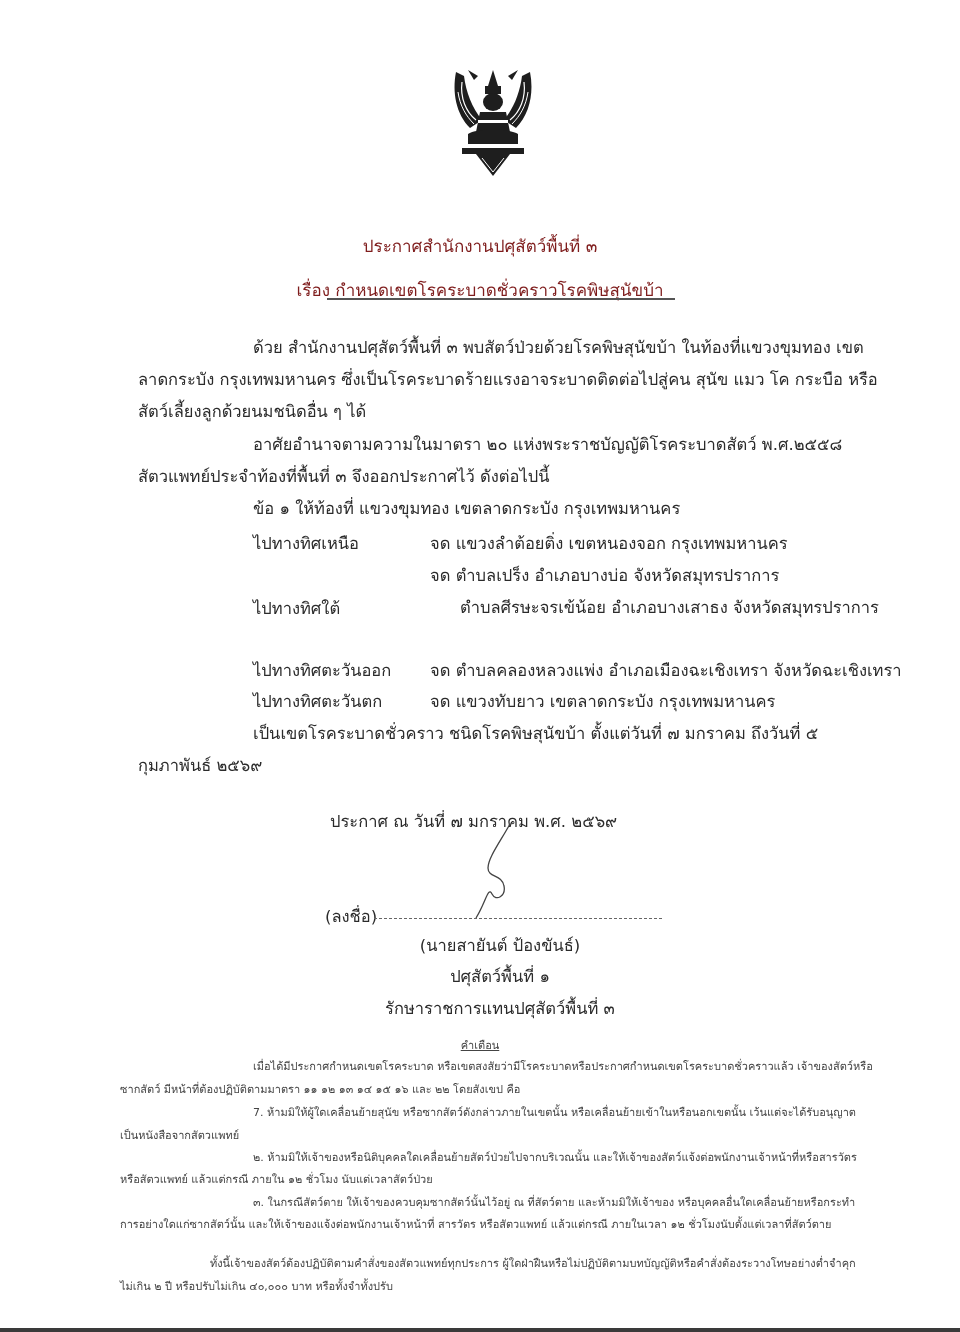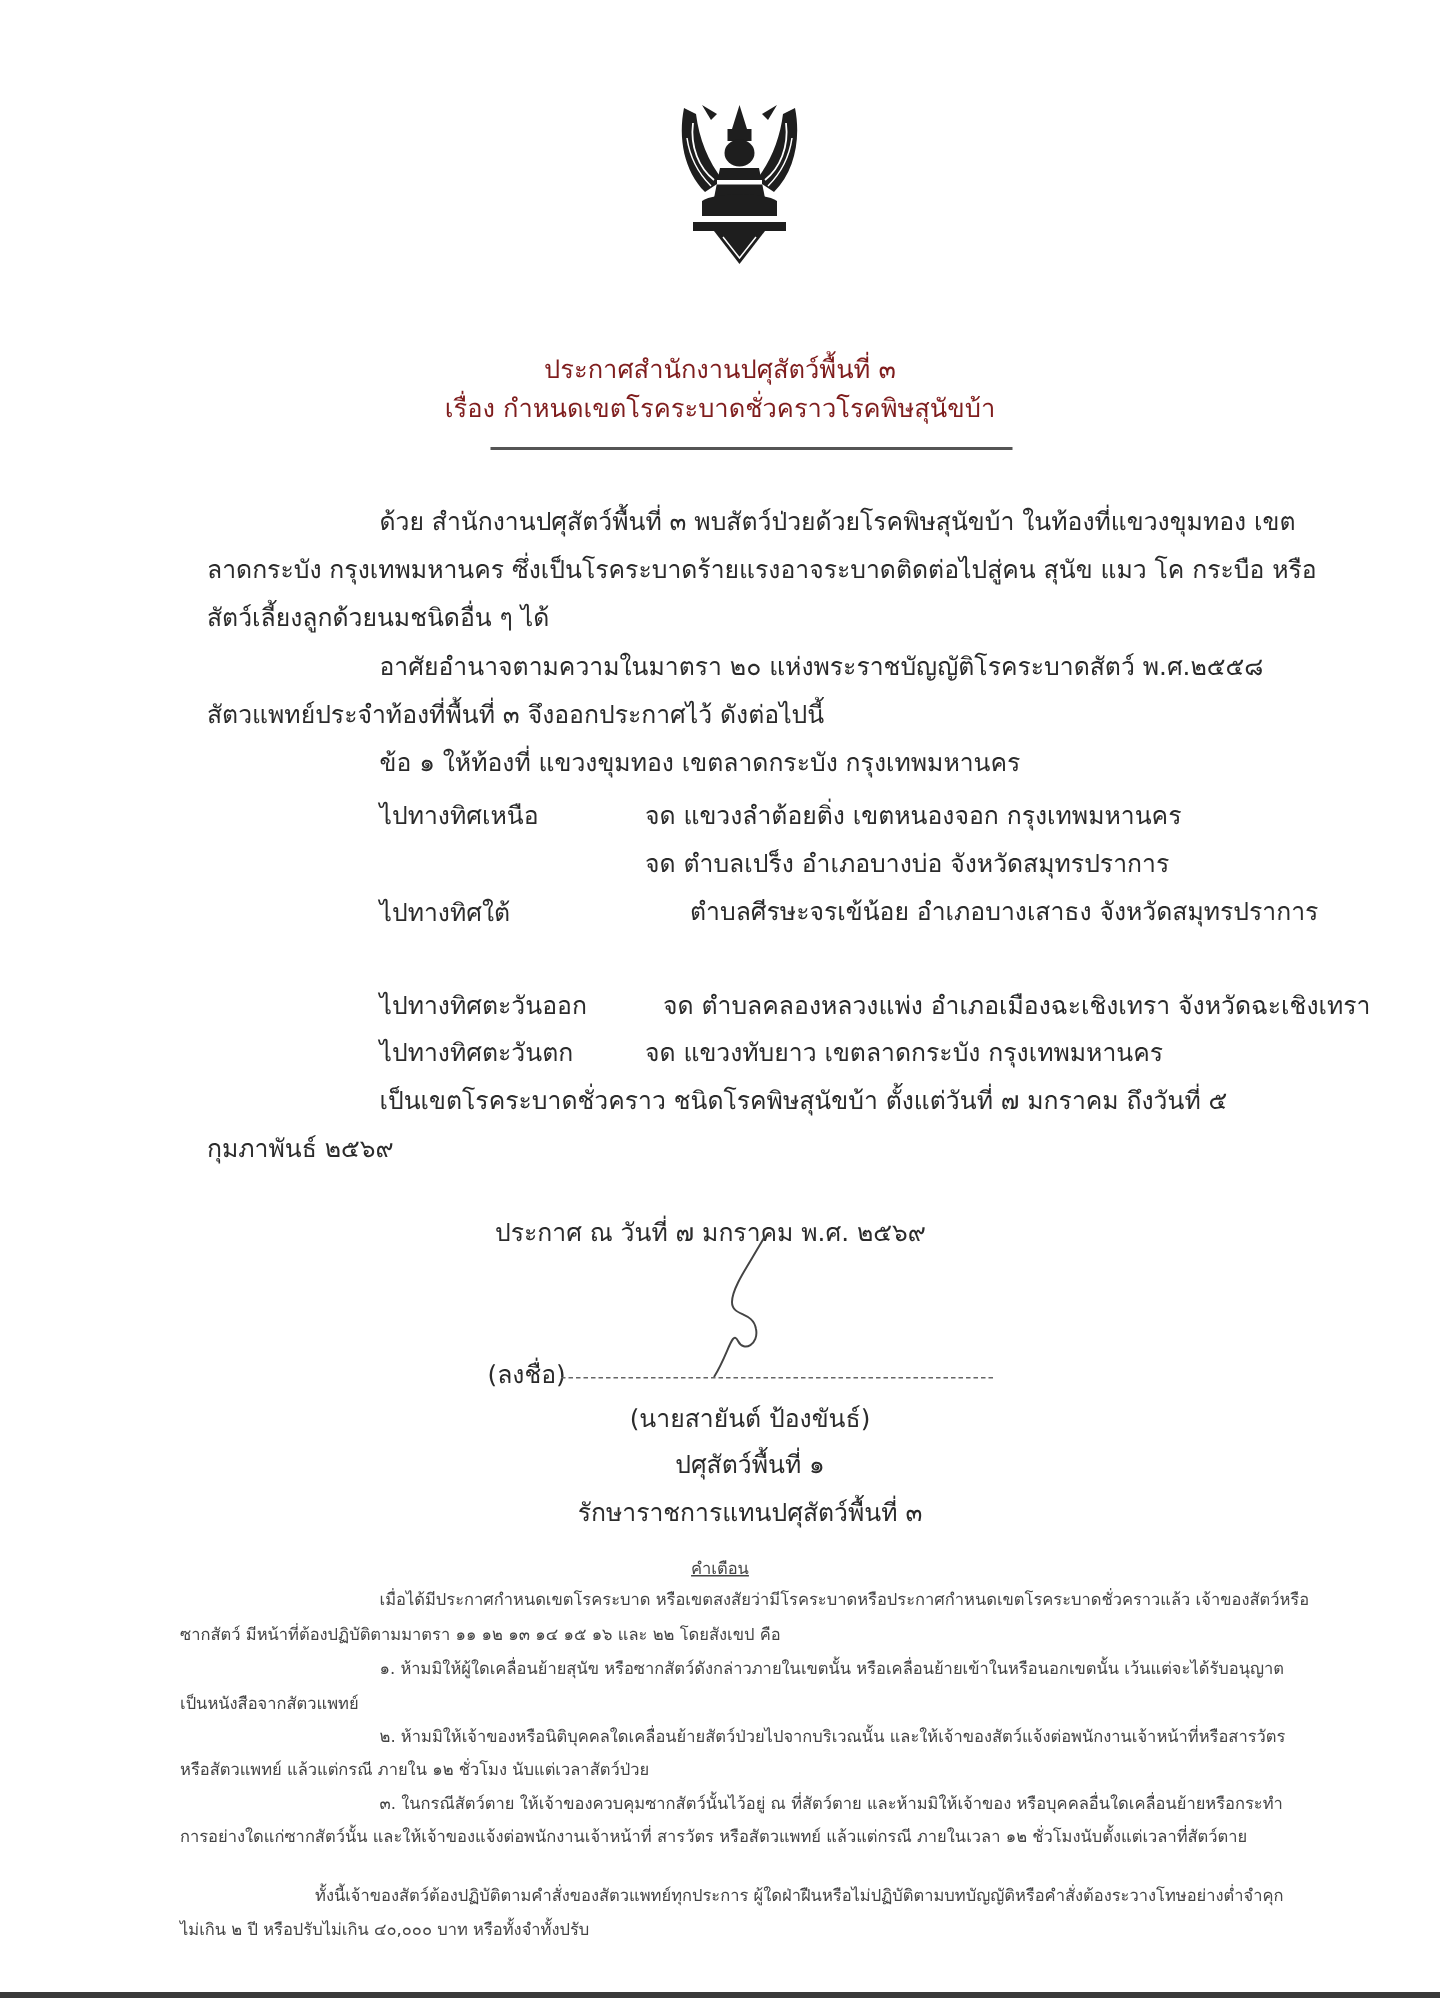--- a/index.html
+++ b/index.html
@@ -48,40 +48,40 @@
 
       <path d="M20,72 C28,66 62,66 70,72 L70,82 L20,82 Z"></path>
       <rect x="14" y="86" width="62" height="6"></rect>
 
       <path d="M28,92 L45,114 L62,92 Z"></path>
       <path d="M34,96 L45,110 L56,96" stroke="#fff" stroke-width="1" fill="none"></path>
     </g>
   </svg>
 
   <div class="abs title center" style="left:280px; top:232px; width:400px;">ประกาศสำนักงานปศุสัตว์พื้นที่ ๓</div>
-  <div class="abs title center" style="left:280px; top:258px; width:400px;">เรื่อง กำหนดเขตโรคระบาดชั่วคราวโรคพิษสุนัขบ้า</div>
+  <div class="abs title center" style="left:280px; top:276px; width:400px;">เรื่อง กำหนดเขตโรคระบาดชั่วคราวโรคพิษสุนัขบ้า</div>
   <div class="rule"></div>
 
   <div class="abs body" style="left:253px; top:334px;">ด้วย สำนักงานปศุสัตว์พื้นที่ ๓ พบสัตว์ป่วยด้วยโรคพิษสุนัขบ้า ในท้องที่แขวงขุมทอง เขต</div>
   <div class="abs body" style="left:138px; top:398px;">สัตว์เลี้ยงลูกด้วยนมชนิดอื่น ๆ ได้</div>
   <div class="abs body" style="left:138px; top:366px;">ลาดกระบัง กรุงเทพมหานคร ซึ่งเป็นโรคระบาดร้ายแรงอาจระบาดติดต่อไปสู่คน สุนัข แมว โค กระบือ หรือ</div>
 
   <div class="abs body" style="left:253px; top:431px;">อาศัยอำนาจตามความในมาตรา ๒๐ แห่งพระราชบัญญัติโรคระบาดสัตว์ พ.ศ.๒๕๕๘</div>
   <div class="abs body" style="left:138px; top:463px;">สัตวแพทย์ประจำท้องที่พื้นที่ ๓ จึงออกประกาศไว้ ดังต่อไปนี้</div>
   <div class="abs body" style="left:253px; top:495px;">ข้อ ๑ ให้ท้องที่ แขวงขุมทอง เขตลาดกระบัง กรุงเทพมหานคร</div>
 
   <div class="abs body" style="left:253px; top:530px;">ไปทางทิศเหนือ</div>
   <div class="abs body" style="left:430px; top:530px;">จด แขวงลำต้อยติ่ง เขตหนองจอก กรุงเทพมหานคร</div>
 
   <div class="abs body" style="left:253px; top:562px;margin-top:33px;">ไปทางทิศใต้</div>
   <div class="abs body" style="left:430px; top:562px;">จด ตำบลเปร็ง อำเภอบางบ่อ จังหวัดสมุทรปราการ</div>
   <div class="abs body" style="left:460px; top:594px;">ตำบลศีรษะจรเข้น้อย อำเภอบางเสาธง จังหวัดสมุทรปราการ</div>
 
   <div class="abs body" style="left:253px; top:657px;">ไปทางทิศตะวันออก</div>
-  <div class="abs body" style="left:430px; top:657px;margin-left:12px;">จด ตำบลคลองหลวงแพ่ง อำเภอเมืองฉะเชิงเทรา จังหวัดฉะเชิงเทรา</div>
+  <div class="abs body" style="left:430px; top:657px;">จด ตำบลคลองหลวงแพ่ง อำเภอเมืองฉะเชิงเทรา จังหวัดฉะเชิงเทรา</div>
 
   <div class="abs body" style="left:253px; top:688px;">ไปทางทิศตะวันตก</div>
   <div class="abs body" style="left:430px; top:688px;">จด แขวงทับยาว เขตลาดกระบัง กรุงเทพมหานคร</div>
 
   <div class="abs body" style="left:253px; top:720px;">เป็นเขตโรคระบาดชั่วคราว ชนิดโรคพิษสุนัขบ้า ตั้งแต่วันที่ ๗ มกราคม  ถึงวันที่ ๕</div>
   <div class="abs body" style="left:138px; top:752px;">กุมภาพันธ์ ๒๕๖๙</div>
 
   <div class="abs body" style="left:330px; top:808px;">ประกาศ   ณ  วันที่ ๗  มกราคม พ.ศ. ๒๕๖๙</div>
   <svg class="abs" style="left:470px; top:822px; width:60px; height:100px;" viewBox="0 0 60 100">
     <path d="M40,2 C30,20 18,36 18,46 C18,56 32,52 34,64 C36,74 26,80 22,72 C18,64 16,80 6,96" stroke="#444" stroke-width="1.3" fill="none"></path>
@@ -89,21 +89,21 @@
   <div class="abs body" style="left:325px; top:903px;">(ลงชื่อ)</div>
   <div class="sig-line"></div>
   <div class="abs body center" style="left:380px; top:932px; width:240px;">(นายสายันต์ ป้องขันธ์)</div>
   <div class="abs body center" style="left:380px; top:963px; width:240px;">ปศุสัตว์พื้นที่ ๑</div>
   <div class="abs body center" style="left:330px; top:995px; width:340px;">รักษาราชการแทนปศุสัตว์พื้นที่ ๓</div>
 
   <div class="abs small center underline" style="left:440px; top:1036px; width:80px;">คำเตือน</div>
   <div class="abs small" style="left:253px; top:1057px;">เมื่อได้มีประกาศกำหนดเขตโรคระบาด  หรือเขตสงสัยว่ามีโรคระบาดหรือประกาศกำหนดเขตโรคระบาดชั่วคราวแล้ว  เจ้าของสัตว์หรือ</div>
   <div class="abs small" style="left:120px; top:1080px;">ซากสัตว์  มีหน้าที่ต้องปฏิบัติตามมาตรา ๑๑ ๑๒ ๑๓ ๑๔ ๑๕ ๑๖ และ ๒๒ โดยสังเขป  คือ</div>
 
-  <div class="abs small" style="left:253px; top:1103px;">๑.  ห้ามมิให้ผู้ใดเคลื่อนย้ายสุนัข หรือซากสัตว์ดังกล่าวภายในเขตนั้น  หรือเคลื่อนย้ายเข้าในหรือนอกเขตนั้น  เว้นแต่จะได้รับอนุญาต</div>
+  <div class="abs small" style="left:253px; top:1103px;">7.  ห้ามมิให้ผู้ใดเคลื่อนย้ายสุนัข หรือซากสัตว์ดังกล่าวภายในเขตนั้น  หรือเคลื่อนย้ายเข้าในหรือนอกเขตนั้น  เว้นแต่จะได้รับอนุญาต</div>
   <div class="abs small" style="left:120px; top:1126px;">เป็นหนังสือจากสัตวแพทย์</div>
 
   <div class="abs small" style="left:253px; top:1148px;">๒.  ห้ามมิให้เจ้าของหรือนิติบุคคลใดเคลื่อนย้ายสัตว์ป่วยไปจากบริเวณนั้น  และให้เจ้าของสัตว์แจ้งต่อพนักงานเจ้าหน้าที่หรือสารวัตร</div>
   <div class="abs small" style="left:120px; top:1170px;">หรือสัตวแพทย์  แล้วแต่กรณี  ภายใน ๑๒ ชั่วโมง  นับแต่เวลาสัตว์ป่วย</div>
 
   <div class="abs small" style="left:253px; top:1193px;">๓.  ในกรณีสัตว์ตาย  ให้เจ้าของควบคุมซากสัตว์นั้นไว้อยู่  ณ  ที่สัตว์ตาย  และห้ามมิให้เจ้าของ  หรือบุคคลอื่นใดเคลื่อนย้ายหรือกระทำ</div>
   <div class="abs small" style="left:120px; top:1215px;">การอย่างใดแก่ซากสัตว์นั้น  และให้เจ้าของแจ้งต่อพนักงานเจ้าหน้าที่  สารวัตร  หรือสัตวแพทย์  แล้วแต่กรณี  ภายในเวลา  ๑๒  ชั่วโมงนับตั้งแต่เวลาที่สัตว์ตาย</div>
 
   <div class="abs small" style="left:210px; top:1254px;">ทั้งนี้เจ้าของสัตว์ต้องปฏิบัติตามคำสั่งของสัตวแพทย์ทุกประการ  ผู้ใดฝ่าฝืนหรือไม่ปฏิบัติตามบทบัญญัติหรือคำสั่งต้องระวางโทษอย่างต่ำจำคุก</div>
   <div class="abs small" style="left:120px; top:1277px;">ไม่เกิน ๒ ปี  หรือปรับไม่เกิน ๔๐,๐๐๐ บาท  หรือทั้งจำทั้งปรับ</div>

